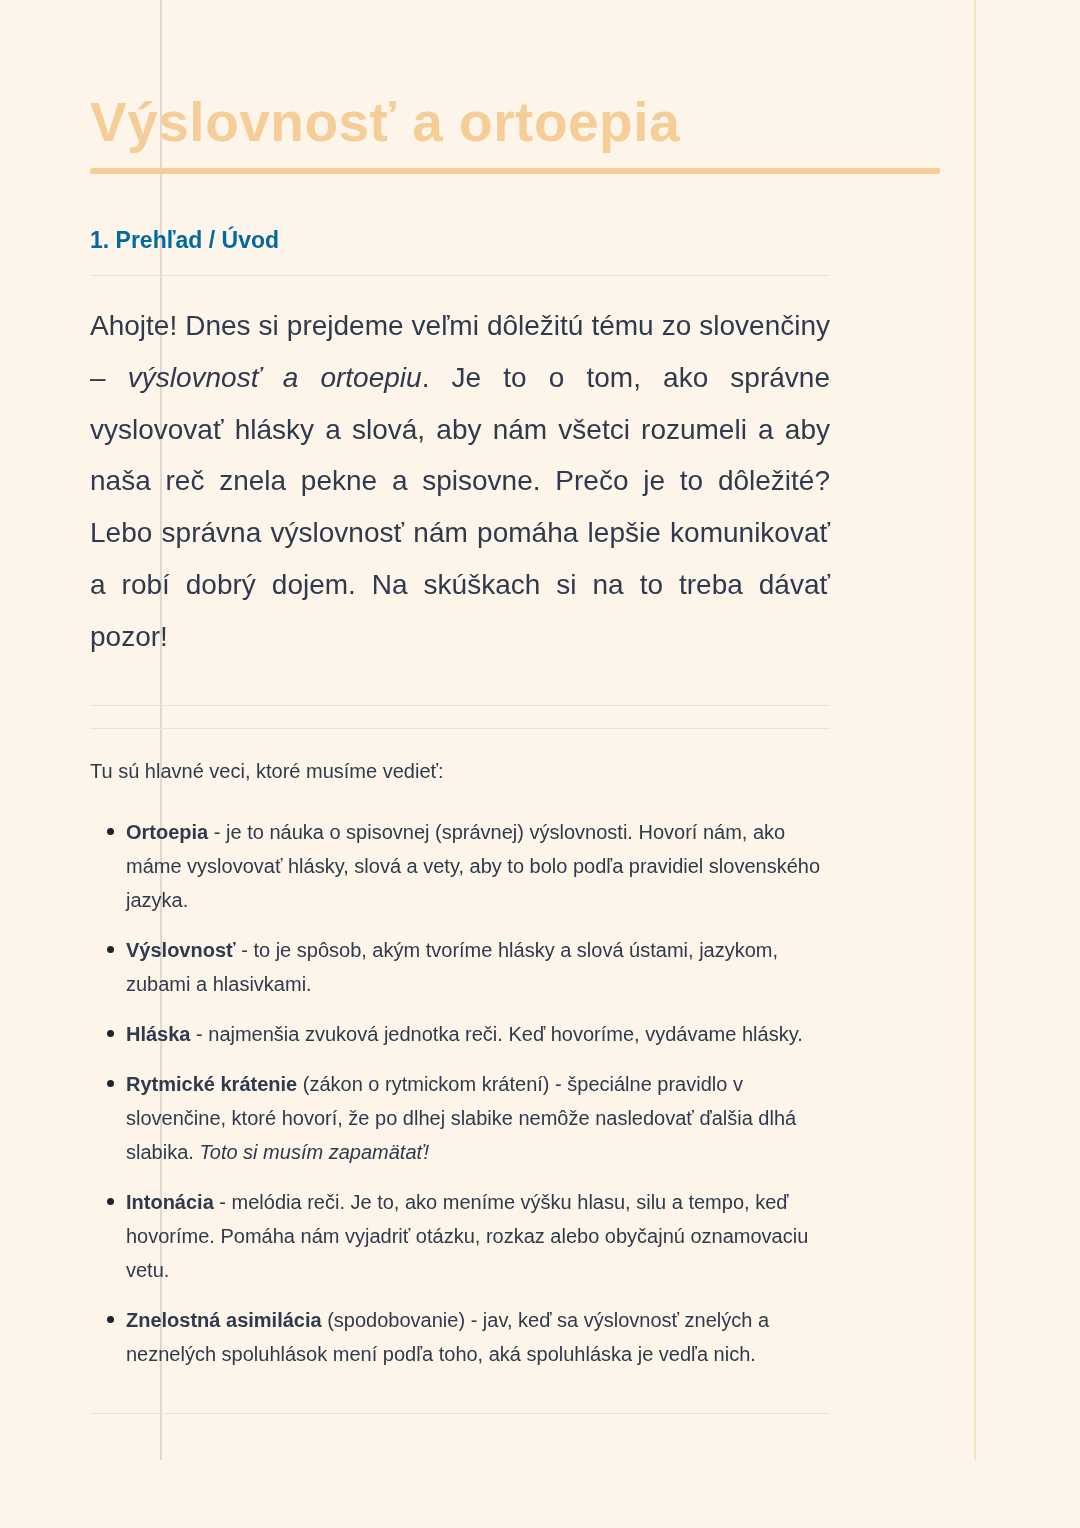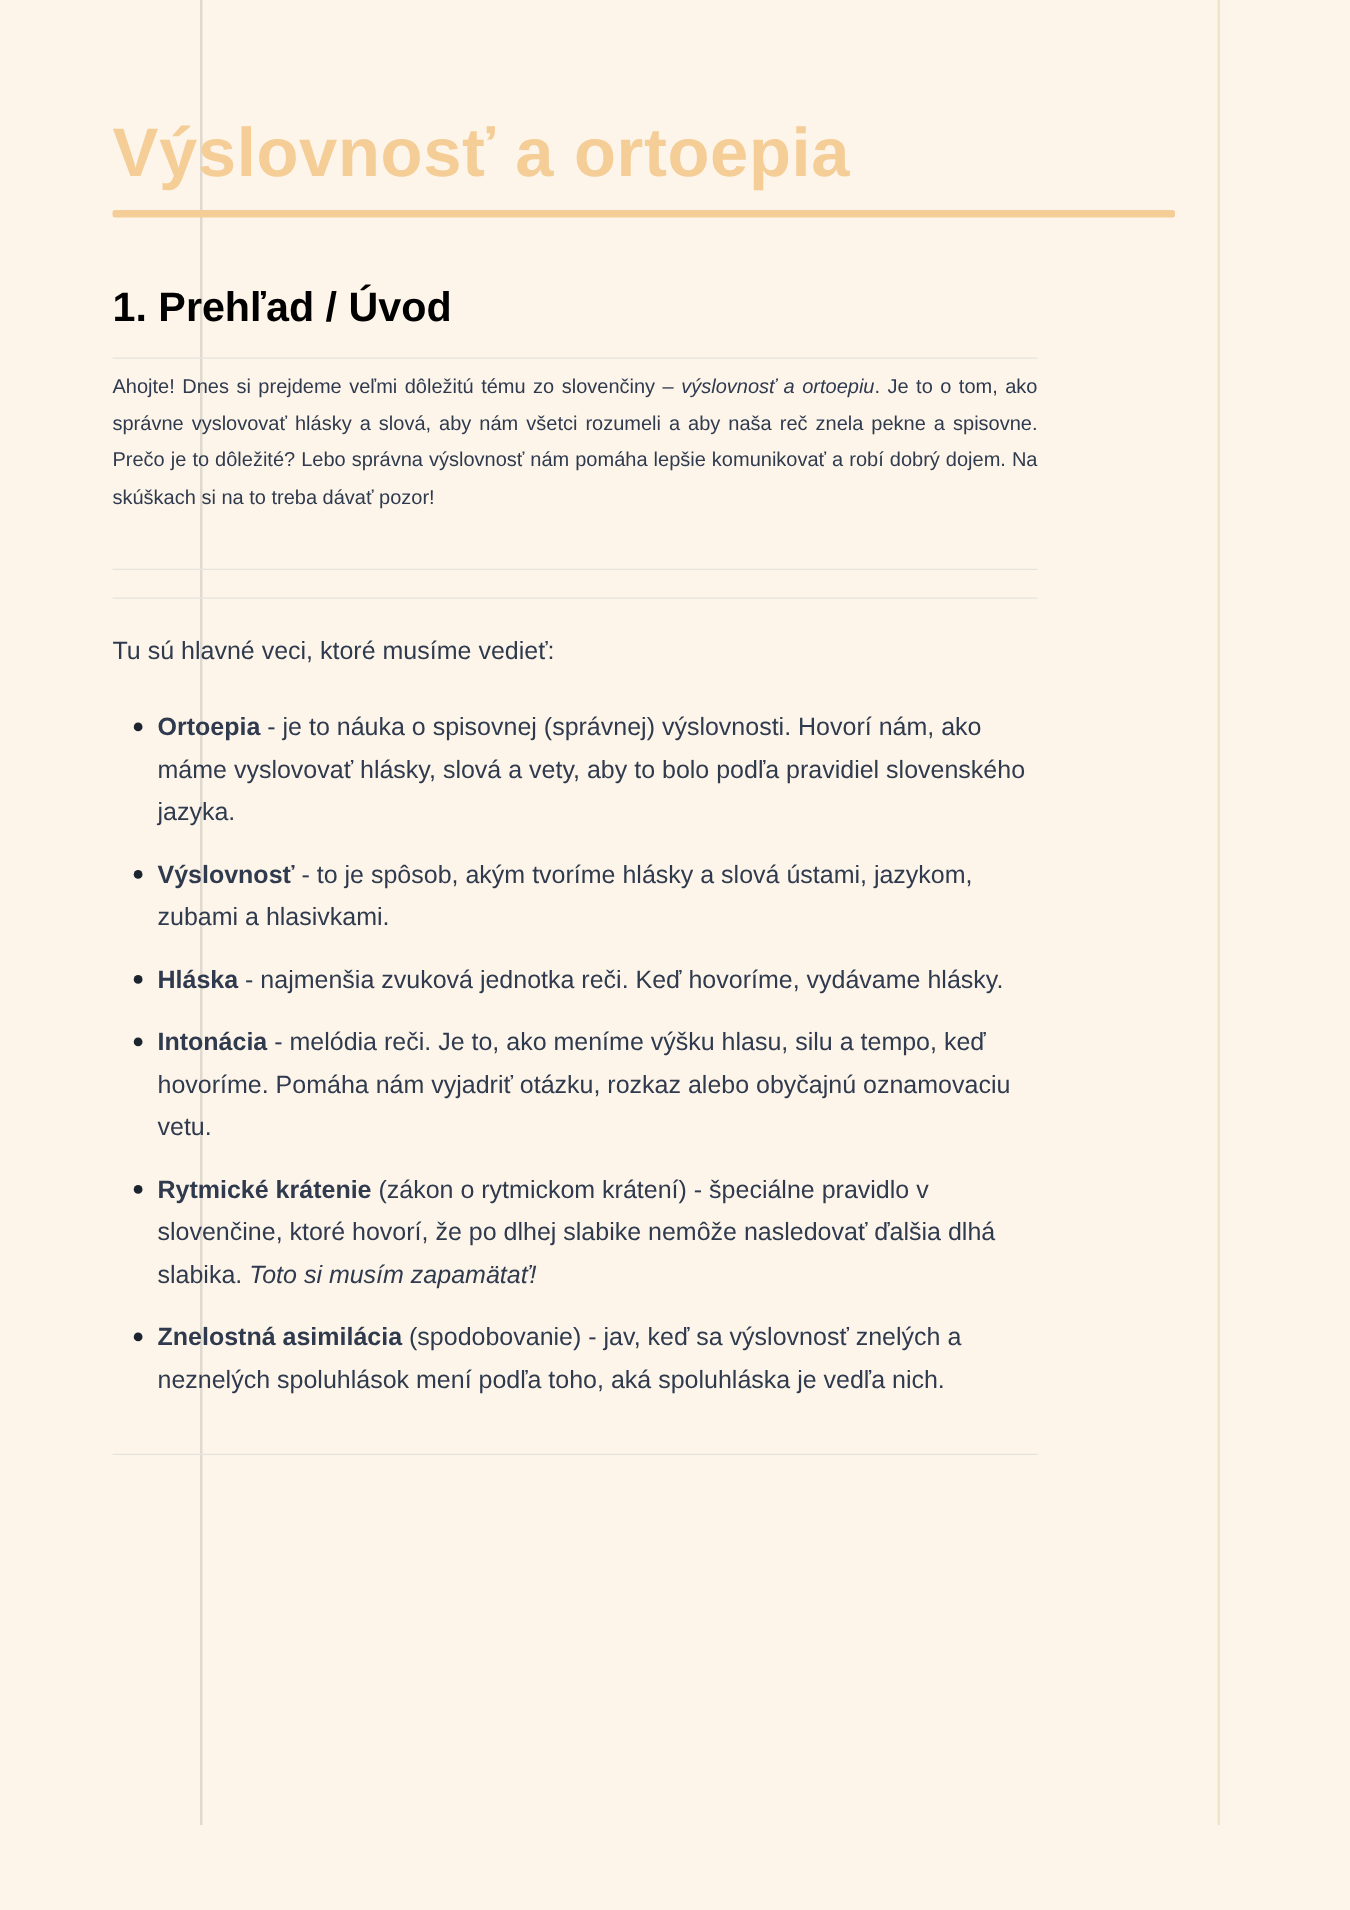--- a/index.html
+++ b/index.html
@@ -45,35 +45,35 @@
   }
   .title-bar {
     margin-top: 16px;
     width: 850px;
     height: 6px;
     background: #f4cd97;
     border-radius: 2px;
   }
   .section-heading {
     margin: 54px 0 0 0;
-    font-size: 33px;
+    font-size: 23px;
     line-height: 1.1;
     font-weight: 800;
-    color: #000000;
+    color: #0369a1;
   }
   .divider {
     margin-top: 22px;
     width: 740px;
     height: 1px;
     background: #e4e3de;
   }
   .paragraph {
-    margin: 8px 0 0 0;
+    margin: 24px 0 0 0;
     width: 740px;
-    font-size: 16px;
+    font-size: 28px;
     line-height: 1.85;
     text-align: justify;
   }
   .gap-divider { margin-top: 42px; }
   .intro {
     margin: 26px 0 0 0;
     width: 740px;
     font-size: 20px;
     line-height: 1.6;
   }
@@ -126,22 +126,22 @@
     <p class="paragraph"><span>Ahojte! Dnes si prejdeme veľmi dôležitú tému zo slovenčiny – </span><span class="i">výslovnosť a ortoepiu</span><span>. Je to o tom, ako správne vyslovovať hlásky a slová, aby nám všetci rozumeli a aby naša reč znela pekne a spisovne. Prečo je to dôležité? Lebo správna výslovnosť nám pomáha lepšie komunikovať a robí dobrý dojem. Na skúškach si na to treba dávať pozor!</span></p>
     <div class="divider gap-divider"></div>
 
     <div class="divider"></div>
     <p class="intro">Tu sú hlavné veci, ktoré musíme vedieť:</p>
 
     <ul class="term-list">
       <li><span class="dot"></span><span class="li-text"><span class="b">Ortoepia</span><span> - je to náuka o spisovnej (správnej) výslovnosti. Hovorí nám, ako máme vyslovovať hlásky, slová a vety, aby to bolo podľa pravidiel slovenského jazyka.</span></span></li>
       <li><span class="dot"></span><span class="li-text"><span class="b">Výslovnosť</span><span> - to je spôsob, akým tvoríme hlásky a slová ústami, jazykom, zubami a hlasivkami.</span></span></li>
       <li><span class="dot"></span><span class="li-text"><span class="b">Hláska</span><span> - najmenšia zvuková jednotka reči. Keď hovoríme, vydávame hlásky.</span></span></li>
+      <li><span class="dot"></span><span class="li-text"><span class="b">Rytmické krátenie</span><span> (zákon o rytmickom krátení) - špeciálne pravidlo v slovenčine, ktoré hovorí, že po dlhej slabike nemôže nasledovať ďalšia dlhá slabika. </span><span class="i">Toto si musím zapamätať!</span></span></li>
       <li><span class="dot"></span><span class="li-text"><span class="b">Intonácia</span><span> - melódia reči. Je to, ako meníme výšku hlasu, silu a tempo, keď hovoríme. Pomáha nám vyjadriť otázku, rozkaz alebo obyčajnú oznamovaciu vetu.</span></span></li>
-      <li><span class="dot"></span><span class="li-text"><span class="b">Rytmické krátenie</span><span> (zákon o rytmickom krátení) - špeciálne pravidlo v slovenčine, ktoré hovorí, že po dlhej slabike nemôže nasledovať ďalšia dlhá slabika. </span><span class="i">Toto si musím zapamätať!</span></span></li>
       <li><span class="dot"></span><span class="li-text"><span class="b">Znelostná asimilácia</span><span> (spodobovanie) - jav, keď sa výslovnosť znelých a neznelých spoluhlások mení podľa toho, aká spoluhláska je vedľa nich.</span></span></li>
     </ul>
     <div class="divider gap-divider"></div>
 
 
   </div>
 
   <div class="footer">(c) Knowunity 2025</div>
 </div>
 

